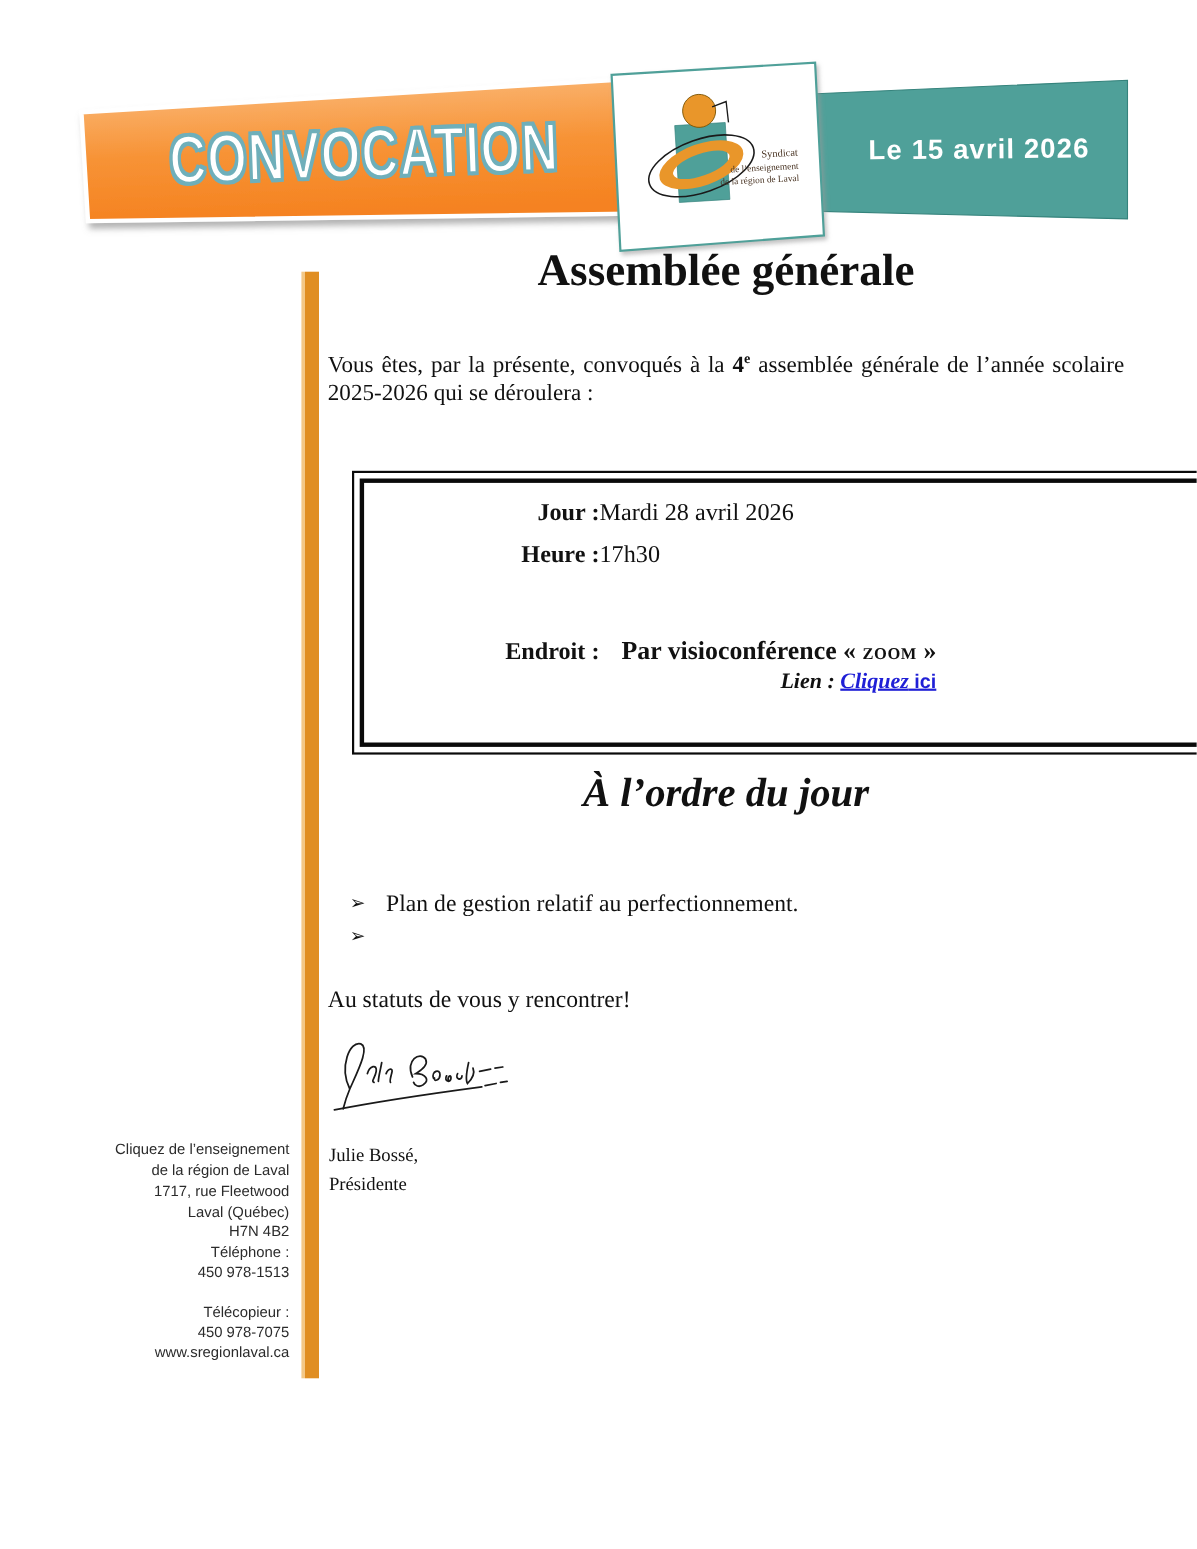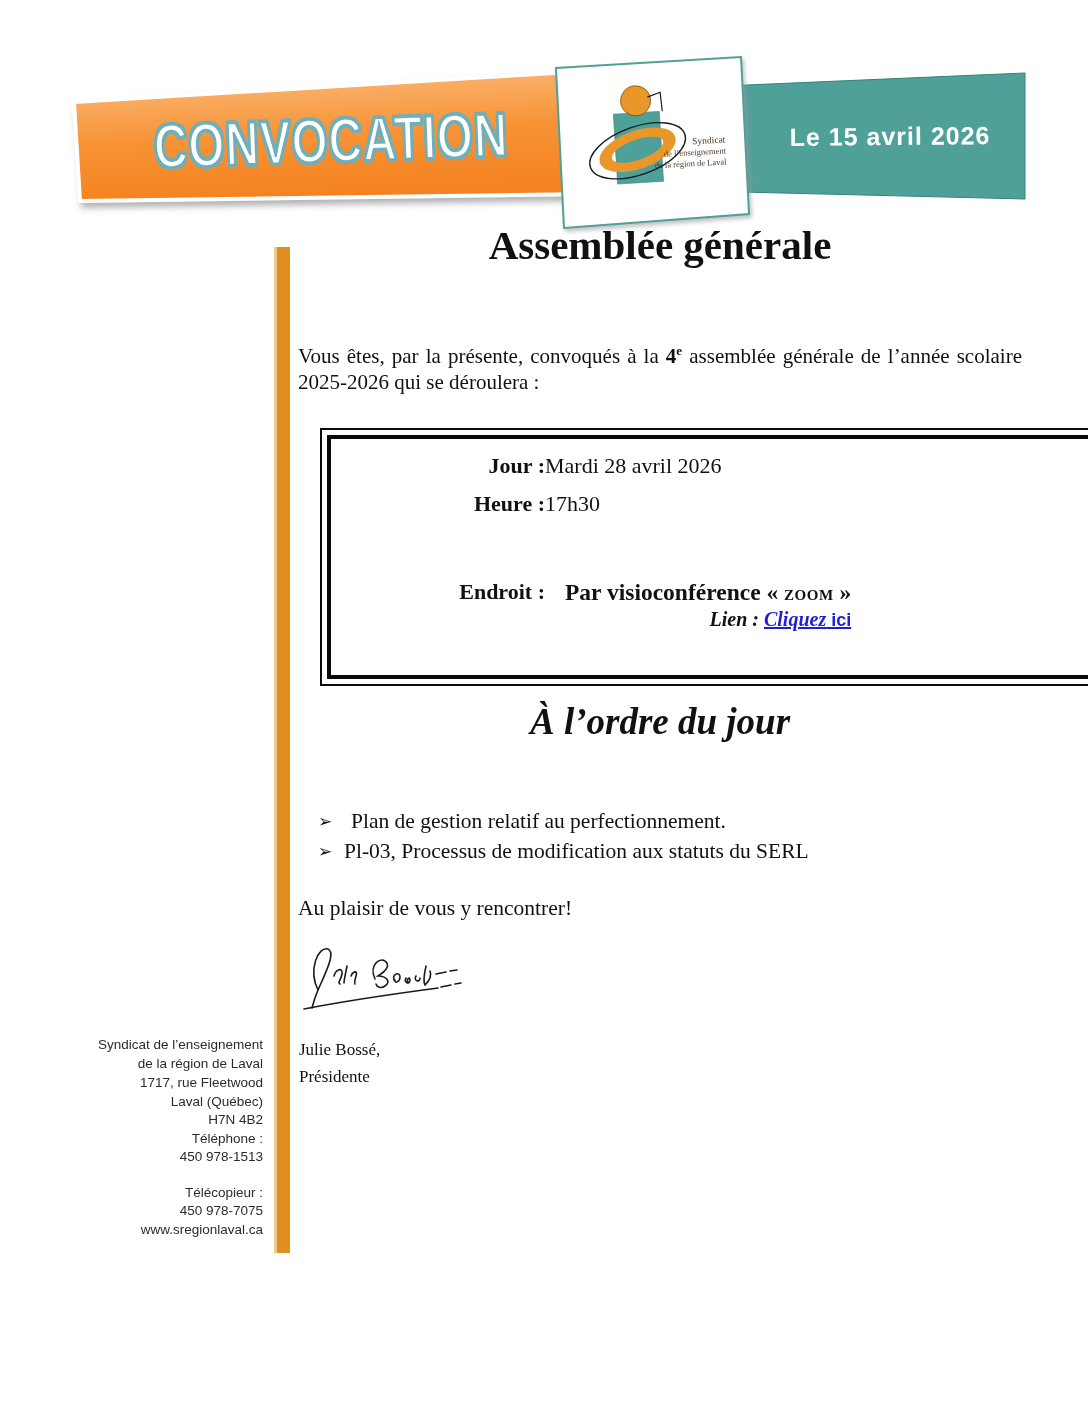--- a/index.html
+++ b/index.html
@@ -44,21 +44,21 @@
     position:absolute;left:274px;top:247px;width:16px;height:1006px;
     background:linear-gradient(90deg,#f3c887 0px,#f3c887 3px,#e08e22 3px);
   }
   
   .doc-title{
     position:absolute;left:280px;top:222px;width:760px;margin:0;
     text-align:center;font-size:41px;font-weight:bold;line-height:46px;
   }
   
   .intro{
-    position:absolute;left:298px;top:344px;width:724px;margin:0;
+    position:absolute;left:298px;top:319px;width:724px;margin:0;
     font-size:21px;line-height:25.5px;text-align:justify;
   }
   .intro .num{font-weight:bold;}
   .intro sup{font-weight:bold;font-size:13px;line-height:0;}
   
   .details-box{
     position:absolute;left:320px;top:428px;width:809px;height:258px;
     border:2px solid #0a0a0a;padding:5px;box-sizing:border-box;background:#fff;text-align:right;
   }
   .details-box-inner{
@@ -183,25 +183,24 @@
   </div>
 
   <h2 class="agenda-heading">À l’ordre du jour</h2>
   <div class="agenda-list">
     <div class="agenda-item first">
       <span class="marker">➢</span>
       <span class="item-text">Plan de gestion relatif au perfectionnement.</span>
     </div>
     <div class="agenda-item">
       <span class="marker">➢</span>
-      <span class="item-text">Pl-03, Processus de modification aux statuts du SERL</span>
-    </div>
-  </div>
-
-  <p class="closing">Au plaisir de vous y rencontrer!</p>
+    </div>
+  </div>
+
+  <p class="closing">Au statuts de vous y rencontrer!</p>
 
   <svg class="signature-svg" width="185" height="85" viewBox="0 0 185 85">
     <g fill="none" stroke="#1a1a1a" stroke-width="1.6" stroke-linecap="round">
       <path d="M28,52 C18,32 28,8 38,11 C46,14 36,34 28,52 C25,59 23,66 22,70"></path>
       <path d="M44,38 C46,31 53,29 52,36 C51,42 47,45 50,46"></path>
       <path d="M57,28 C56,34 54,41 54,45"></path>
       <path d="M61,38 C63,33 68,32 66,38 C65,42 64,45 65,46"></path>
       <path d="M85,41 C78,26 92,17 97,25 C100,31 91,36 88,38 C97,38 101,44 95,48 C91,51 87,49 86,46"></path>
       <path d="M104,42 C102,36 110,33 110,39 C110,44 104,46 105,42"></path>
       <path d="M116,40 C113,45 120,47 120,42 C120,38 116,41 118,45"></path>
@@ -215,21 +214,21 @@
     </g>
   </svg>
 
   <div class="signoff">
     <div>Julie Bossé,</div>
     <div>Présidente</div>
   </div>
 
   <div class="contact">
     <div class="grp g1">
-      <div>Syndicat de l’enseignement</div>
+      <div>Cliquez de l’enseignement</div>
       <div>de la région de Laval</div>
     </div>
     <div class="grp g2">
       <div>1717, rue Fleetwood</div>
       <div>Laval (Québec)</div>
       <div>H7N 4B2</div>
     </div>
     <div class="grp g3">
       <div>Téléphone :</div>
       <div>450 978-1513</div>

